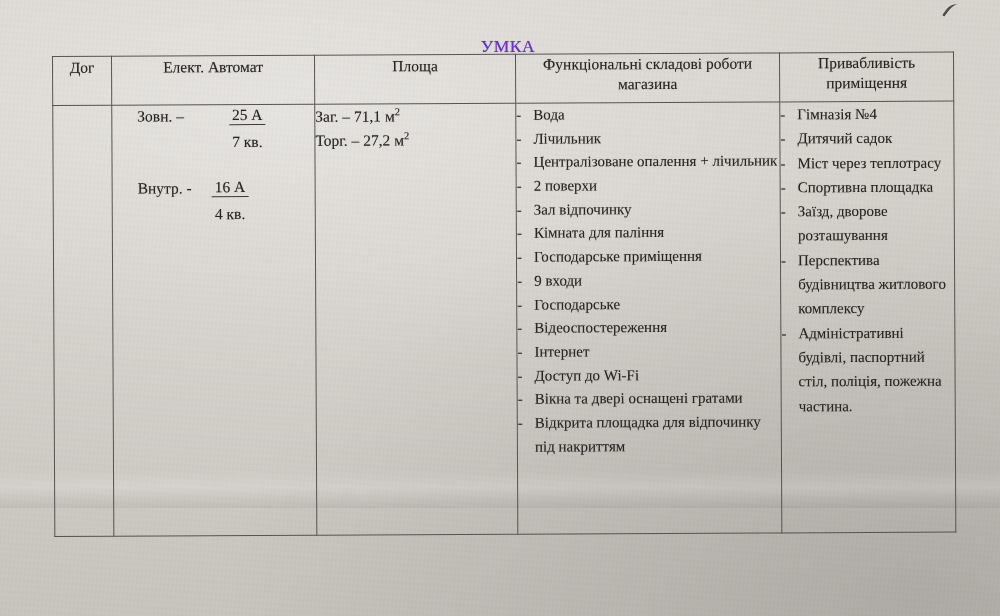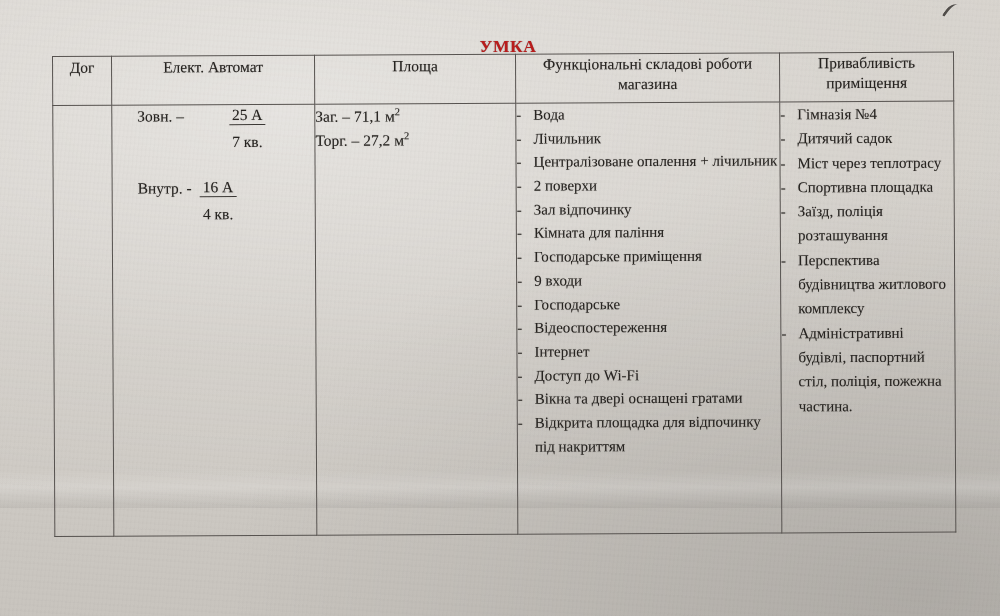--- a/index.html
+++ b/index.html
@@ -53,23 +53,23 @@
     transform-origin: left top;
   }
 
   #doc-title {
     position: absolute;
     left: 398px;
     top: 36px;
     width: 220px;
     text-align: center;
     font-size: 17.5px;
-    font-weight: bold;
+    font-weight: normal;
     letter-spacing: 0.6px;
-    color: #b91c1c;
+    color: #6d28d9;
     text-shadow: 0 0 1.1px rgba(40,38,35,0.48);
   }
 
   #stray-mark {
     position: absolute;
     left: 946px;
     top: 3px;
     width: 9px;
     height: 16px;
     border-left: 3px solid #3a3734;
@@ -123,21 +123,21 @@
 
   
   .amp-block { margin-top: 2px; font-size: 15.5px; text-shadow: 0 0 0.9px rgba(40,38,35,0.36); }
   .amp-row { display: flex; align-items: flex-start; gap: 8px; white-space: nowrap; }
   .amp-label { padding-top: 1px; margin-left: 25px; }
   .amp-frac { display: inline-block; text-align: center; }
   .amp-top { border-bottom: 1.3px solid #3b3835; padding: 0 3px 1px 3px; display: block; }
   .amp-bot { display: block; padding-top: 9px; }
   .amp-gap { height: 30px; }
   .amp-outer .amp-frac { margin-left: 37px; }
-  .amp-inner .amp-frac { margin-left: 0px; }
+  .amp-inner .amp-frac { margin-left: 12px; }
 
   
   .area-line {
     font-size: 15.5px;
     line-height: 1.55;
     white-space: nowrap;
     text-shadow: 0 0 0.9px rgba(40,38,35,0.36);
   }
   .area-line sup { font-size: 0.68em; vertical-align: super; }
 
@@ -250,21 +250,21 @@
               <li><span class="dash">-</span><span>Відкрита площадка для відпочинку під накриттям</span></li>
             </ul>
         </td>
 
         <td class="body-cell cell-priv">
           <ul class="dash-list" id="priv-list">
               <li><span class="dash">-</span><span>Гімназія №4</span></li>
               <li><span class="dash">-</span><span>Дитячий садок</span></li>
               <li><span class="dash">-</span><span>Міст через теплотрасу</span></li>
               <li><span class="dash">-</span><span>Спортивна площадка</span></li>
-              <li><span class="dash">-</span><span>Заїзд, поліція розташування</span></li>
+              <li><span class="dash">-</span><span>Заїзд, дворове розташування</span></li>
               <li><span class="dash">-</span><span>Перспектива будівництва житлового комплексу</span></li>
               <li><span class="dash">-</span><span>Адміністративні будівлі, паспортний стіл, поліція, пожежна частина.</span></li>
             </ul>
         </td>
 
       </tr>
     </tbody>
   </table>
 </div>
 

